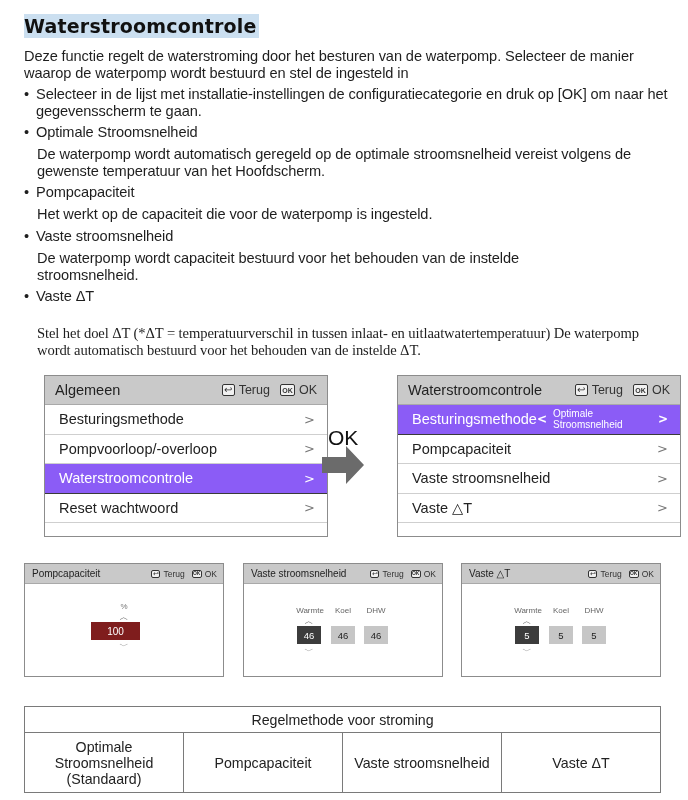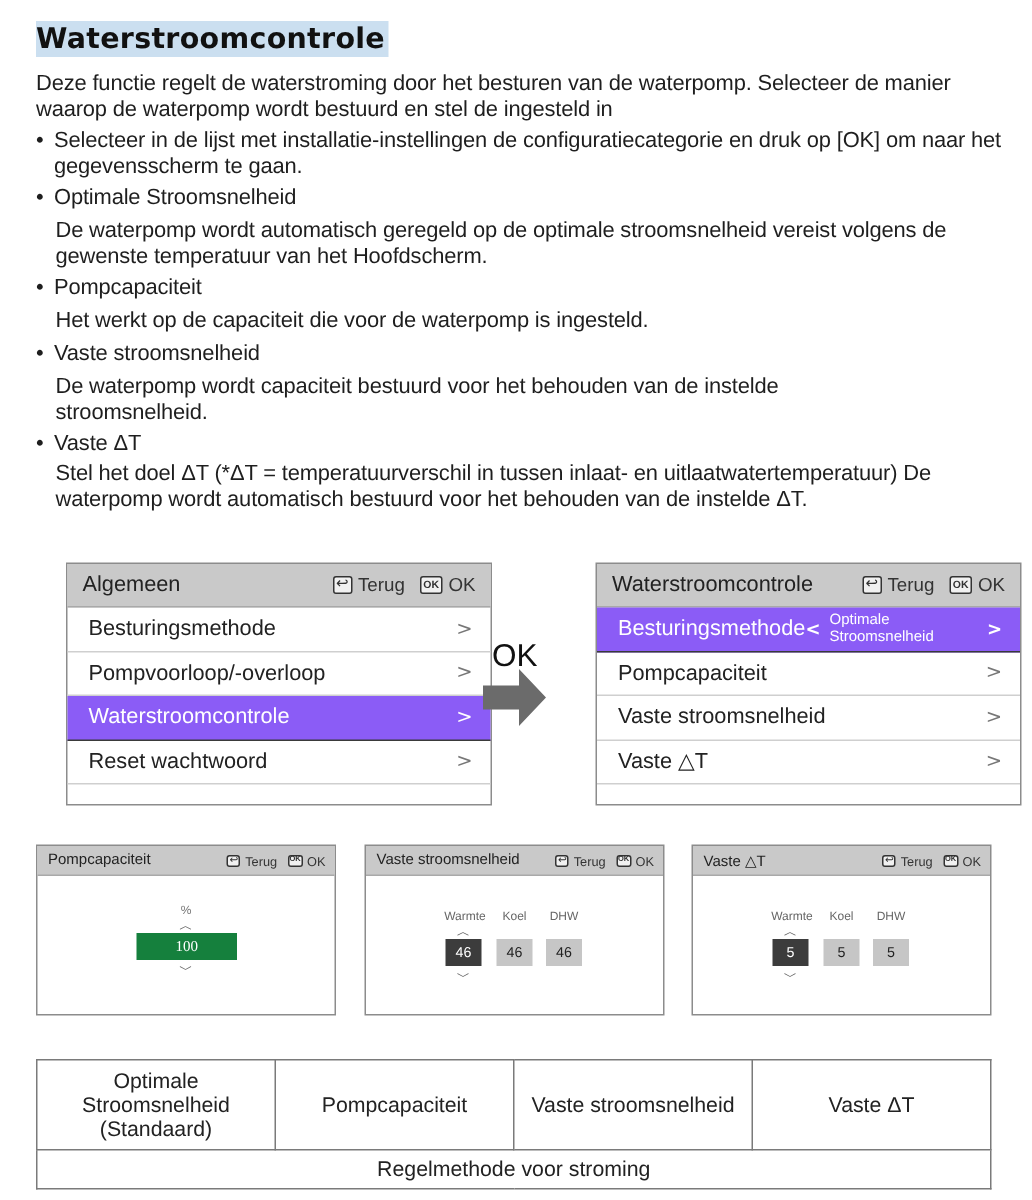--- a/index.html
+++ b/index.html
@@ -56,22 +56,22 @@
     height: 20px; background: #c9c9c9; border-bottom: 1px solid #a9a9a9;
     display: flex; align-items: center; justify-content: space-between;
     padding: 0 6px 0 7px; font-size: 10px; color: #222;
   }
   .spanel .hdr-actions { font-size: 8.5px; gap: 3px; }
   .spanel .ico-back { width: 9px; height: 8px; font-size: 7px; border-width: 1px; }
   .spanel .ico-ok { width: 10px; height: 8px; font-size: 5px; margin-left: 4px; border-width: 1px; }
   .s-unit { position: absolute; left: 0; width: 100%; text-align: center; top: 38px; font-size: 8px; color: #777; }
   .caret { position: absolute; font-size: 9px; color: #666; text-align: center; font-family: "DejaVu Sans", sans-serif; }
   .bigval {
-    position: absolute; left: 66px; top: 58px; width: 67px; height: 18px;
-    background: #15803d; color: #fff; font-size: 10px; display: flex; align-items: center; justify-content: center; font-family: Liberation Serif, serif;
+    position: absolute; left: 66px; top: 58px; width: 49px; height: 18px;
+    background: #7f1d1d; color: #fff; font-size: 10px; display: flex; align-items: center; justify-content: center;
   }
   .col-lbl { position: absolute; top: 42px; width: 40px; text-align: center; font-size: 8px; color: #666; }
   .vbox {
     position: absolute; top: 62px; width: 24px; height: 18px; font-size: 9.5px;
     display: flex; align-items: center; justify-content: center; background: #c6c6c6; color: #222;
   }
   .vbox.act { background: #3c3c3c; color: #fff; }
 
   
   .tbl { position: absolute; left: 24px; top: 706px; width: 637px; border-collapse: collapse; font-size: 14.2px; color: #222; }
@@ -106,21 +106,21 @@
 <div class="bullet" style="top:228px;">
   <span class="dot">•</span>
   <span class="btext">Vaste stroomsnelheid</span>
 </div>
 <div class="desc" style="top:250px; width:540px;">De waterpomp wordt capaciteit bestuurd voor het behouden van de instelde stroomsnelheid.</div>
 
 <div class="bullet" style="top:288px;">
   <span class="dot">•</span>
   <span class="btext">Vaste ΔT</span>
 </div>
-<div class="desc" style="top:308px;">Stel het doel ΔT (*ΔT = temperatuurverschil in tussen inlaat- en uitlaatwatertemperatuur) De waterpomp wordt automatisch bestuurd voor het behouden van de instelde ΔT.</div>
+<div class="desc" style="top:325px;font-family:Liberation Serif, serif;">Stel het doel ΔT (*ΔT = temperatuurverschil in tussen inlaat- en uitlaatwatertemperatuur) De waterpomp wordt automatisch bestuurd voor het behouden van de instelde ΔT.</div>
 
 <div class="panel" style="left:24px; top:375px; width:284px; height:162px;">
   <div class="hdr">
     <span>Algemeen</span>
     <span class="hdr-actions">
       <span class="ico-box ico-back">↩</span>
       <span>Terug</span>
       <span class="ico-box ico-ok">OK</span>
       <span>OK</span>
     </span>
@@ -232,26 +232,26 @@
   <div class="caret" style="left:53px; width:24px; top:51px;">︿</div>
   <div class="vbox act" style="left:53px;">5</div>
   <div class="vbox" style="left:87px;">5</div>
   <div class="vbox" style="left:120px;">5</div>
   <div class="caret" style="left:53px; width:24px; top:81px;">﹀</div>
 </div>
 
 <table class="tbl">
   <tbody>
       <tr>
+    <th colspan="4">Regelmethode voor stroming</th>
+  </tr>
+  <tr>
     <td>
       <span>Optimale</span><br>
       <span>Stroomsnelheid</span><br>
       <span>(Standaard)</span>
     </td>
     <td>Pompcapaciteit</td>
     <td>Vaste stroomsnelheid</td>
     <td>Vaste ΔT</td>
   </tr>
-  <tr>
-    <th colspan="4">Regelmethode voor stroming</th>
-  </tr>
 </tbody>
   </table>
 
 </body></html>

